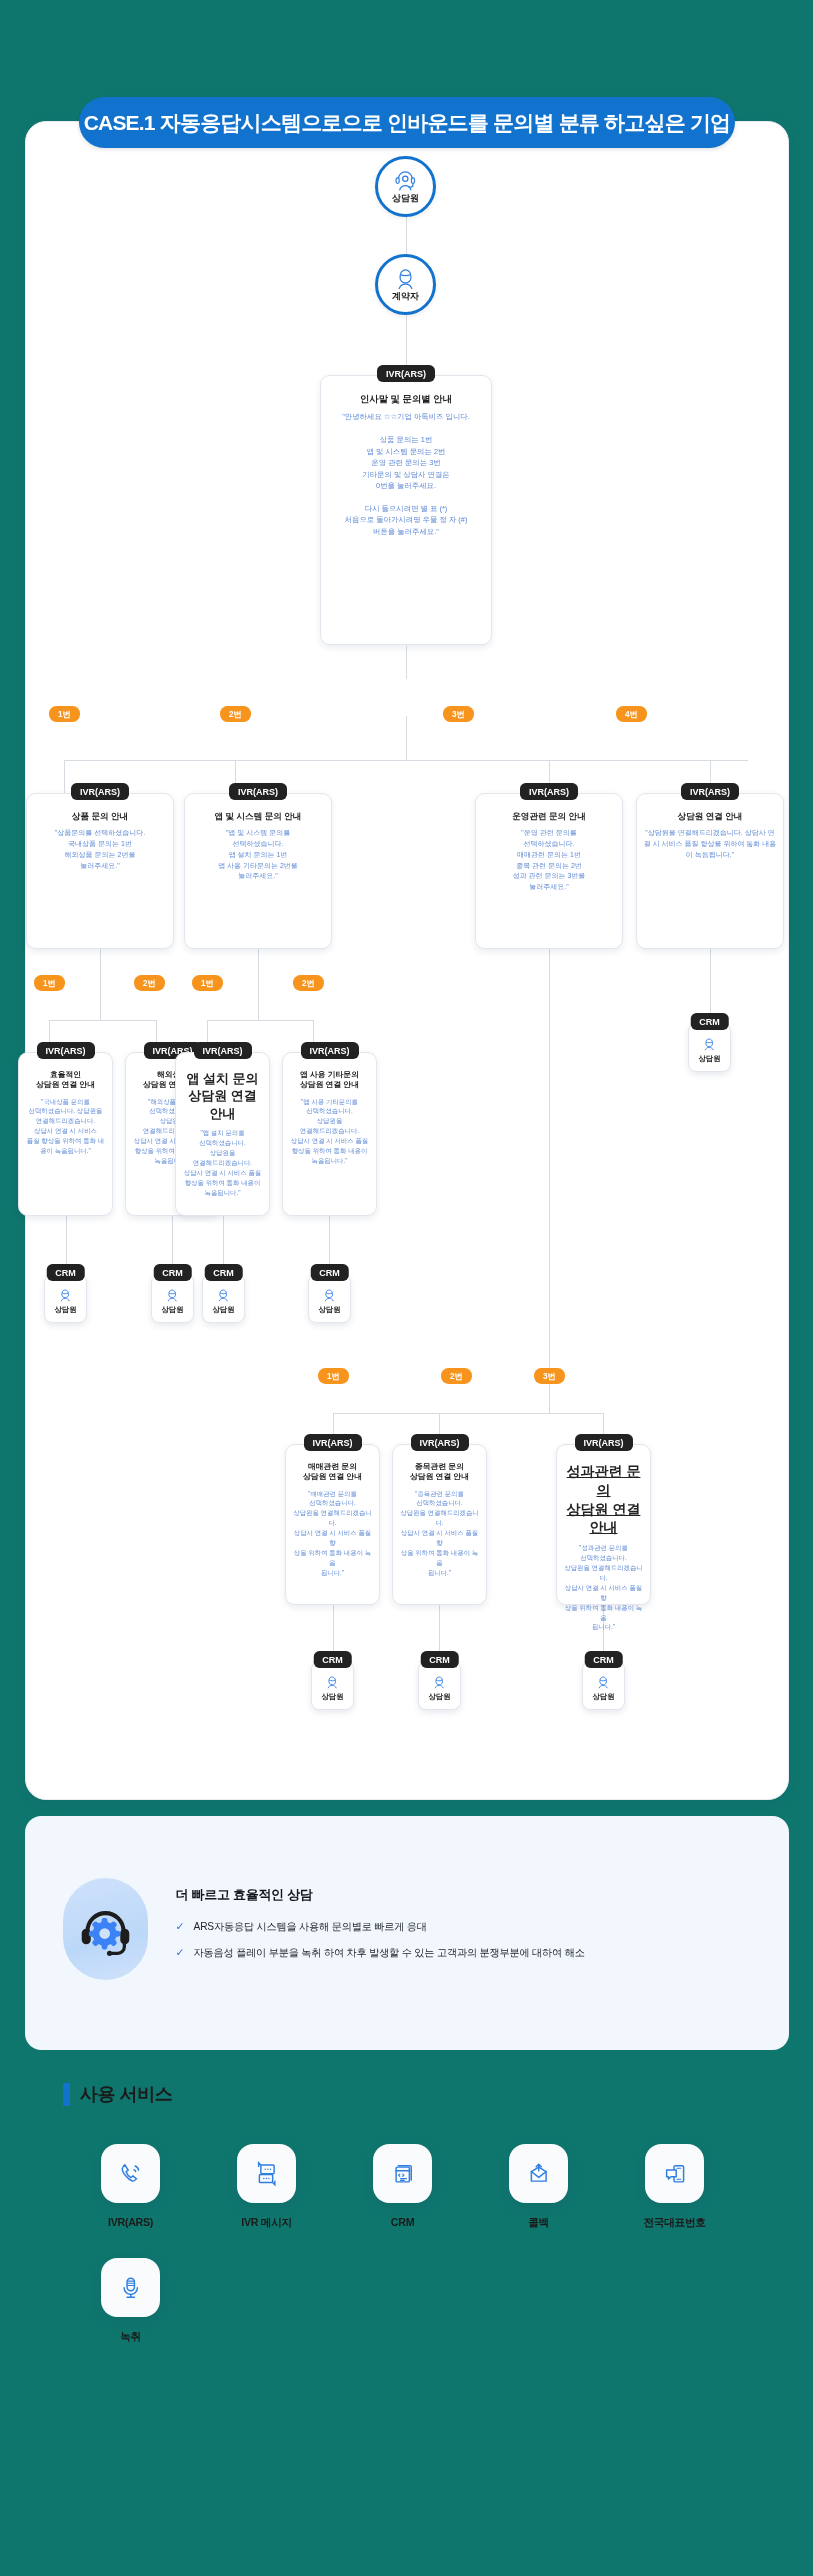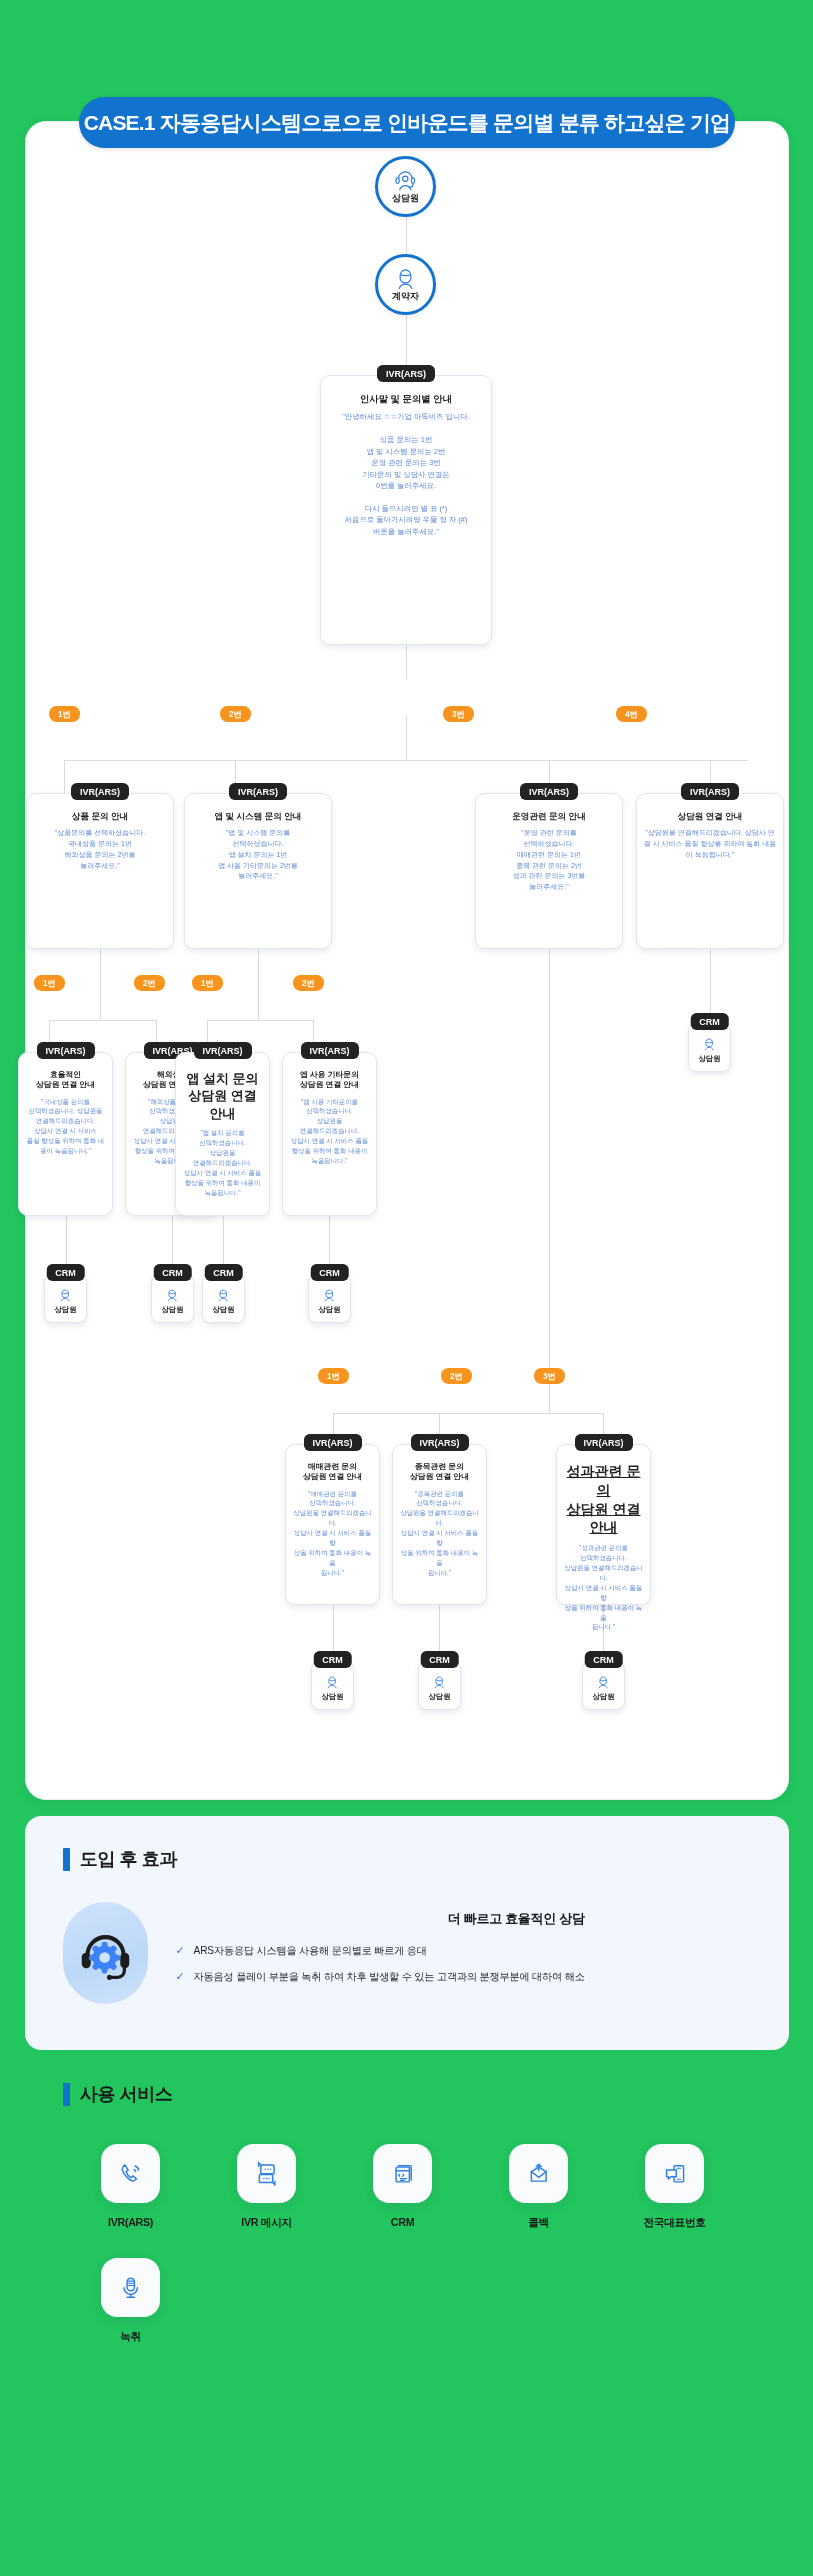--- a/index.html
+++ b/index.html
@@ -3,21 +3,21 @@
 <meta charset="utf-8">
 <title>CASE.1 IVR Flow</title>
 <style>
   * { box-sizing: border-box; margin:0; padding:0; }
   html,body {
     background:#ffffff;
     font-family:"Liberation Sans","DejaVu Sans",sans-serif;
   }
   body { width:813px; }
 
-  .page { position:relative; width:813px; height:2576px; overflow:hidden; background:#22c55e; }
+  .page { position:relative; width:813px; height:2576px; overflow:hidden; background:#0f766e; }
 
   
   .banner {
     position:absolute; left:79px; top:97px; width:656px; height:51px;
     background:#1273ce; border-radius:25.4px;
     display:flex; align-items:center; justify-content:center;
     color:#fff; font-size:21px; font-weight:bold; letter-spacing:-0.8px;
     z-index:6; box-shadow:0 1.6px 4.1px rgba(0,0,0,.12);
   }
 
@@ -91,21 +91,21 @@
   .sec-head { display:flex; align-items:center; gap:9.8px; }
   .sec-bar { width:7.4px; height:23px; background:#1273ce; border-radius:0.8px; }
   .sec-title { font-size:18px; font-weight:bold; color:#1a1a1a; letter-spacing:-0.4px; }
 
   .eff-row { display:flex; align-items:center; gap:28px; }
   .eff-ill {
     width:85px; height:102px; border-radius:43px;
     background:linear-gradient(165deg,#cfe2fb 0%,#bcd8f8 60%,#cfe2fb 100%);
     display:flex; align-items:center; justify-content:center; flex:0 0 auto;
   }
-  .eff-h { font-size:13px; font-weight:bold; color:#14161a; margin-bottom:14.8px; letter-spacing:-0.3px;text-align:right; }
+  .eff-h { font-size:13px; font-weight:bold; color:#14161a; margin-bottom:14.8px; letter-spacing:-0.3px; }
   .eff-li { display:flex; gap:9px; margin-bottom:10.7px; align-items:flex-start; }
   .eff-chk { color:#2f6fd0; font-size:10.7px; line-height:1.45; flex:0 0 auto; }
   .eff-tx { font-size:10.2px; color:#1c2128; line-height:1.5; letter-spacing:-0.2px; max-width:426px; }
 
   
   .services { position:absolute; left:24.6px; top:2082px; width:764px; }
   .svc-grid { display:flex; flex-wrap:wrap; gap:0px; margin-top:38px; }
   .svc { width:136px; display:flex; flex-direction:column; align-items:center; margin-bottom:28px; }
   .svc-ico {
     width:59px; height:59px; border-radius:16.4px; background:#fafbfc;
@@ -414,24 +414,20 @@
     <svg width="16.4" height="16.4" viewBox="0 0 30 30" fill="none" stroke="#3b82e8" stroke-width="1.7">
       <path d="M9 12c0-3.6 2.6-6.5 6-6.5s6 2.9 6 6.5v2.5c0 2.8-2.7 5-6 5s-6-2.2-6-5z"></path>
       <path d="M9 11c1.8.9 4.2 1.4 6 1.4s4.2-.5 6-1.4"></path>
       <path d="M7.5 26c1.2-3.4 4-5.2 7.5-5.2s6.3 1.8 7.5 5.2"></path>
     </svg>
     <span class="clabel">상담원</span>
   </div>
 
   <div class="effect">
     <div class="pad48">
-      <div class="sec-head">
-        <div class="sec-bar"></div>
-        <div class="sec-title">도입 후 효과</div>
-      </div>
 
       <div class="eff-row" style="margin-top:31px;">
         <div class="eff-ill">
           <svg width="59" height="59" viewBox="0 0 72 72" fill="none">
             <path d="M14 38a22 22 0 0 1 44 0" stroke="#1d1d1d" stroke-width="5" stroke-linecap="round"></path>
             <rect x="7" y="35" width="11" height="19" rx="5.5" fill="#1d1d1d"></rect>
             <rect x="54" y="35" width="11" height="19" rx="5.5" fill="#1d1d1d"></rect>
             <path d="M59 53v4a8 8 0 0 1-8 8h-7" stroke="#1d1d1d" stroke-width="4" stroke-linecap="round" fill="none"></path>
             <circle cx="41" cy="65" r="3.2" fill="#1d1d1d"></circle>
             <g fill="#3b82f6">

